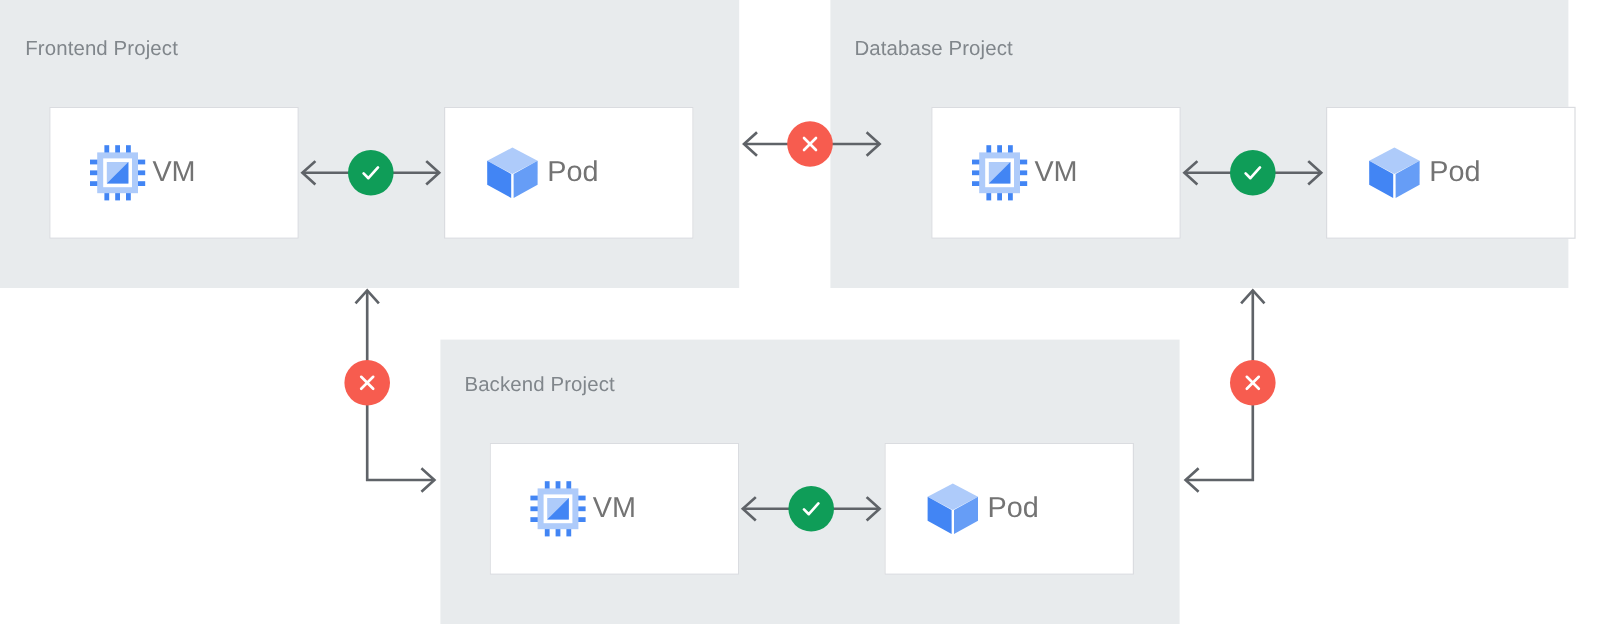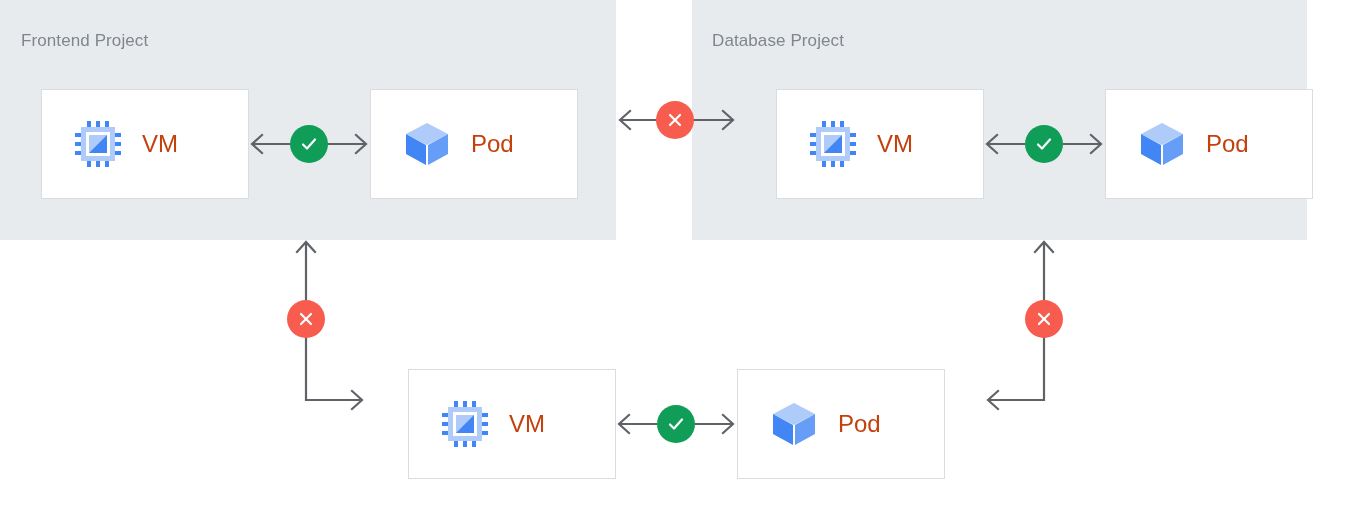--- a/index.html
+++ b/index.html
@@ -57,22 +57,22 @@
     align-items: center;
   }
   .card-inner {
     display: flex;
     align-items: center;
     margin-left: 32px;
   }
   .card-label {
     font-size: 24px;
     line-height: 28px;
-    color: #c2410c;
-    margin-left: 20px;
+    color: #737373;
+    margin-left: 5px;
     white-space: nowrap;
   }
   .icon-slot {
     width: 48px;
     height: 48px;
     flex: 0 0 48px;
     position: relative;
   }
   .icon-slot svg { display: block; width: 48px; height: 48px; }
 
@@ -136,20 +136,23 @@
 <div id="diagram">
 
   <div class="panel" id="panel-frontend">
     <div class="panel-title">Frontend Project</div>
   </div>
 
   <div class="panel" id="panel-database">
     <div class="panel-title">Database Project</div>
   </div>
 
+  <div class="panel" id="panel-backend">
+    <div class="panel-title">Backend Project</div>
+  </div>
 
   <svg id="connectors" viewBox="0 0 1350 520">
 
     <g>
       <line class="conn-line" x1="252" y1="144" x2="366" y2="144"></line>
       <polyline class="conn-head" points="262,135 252,144 262,153"></polyline>
       <polyline class="conn-head" points="356,135 366,144 356,153"></polyline>
     </g>
 
     <g>

